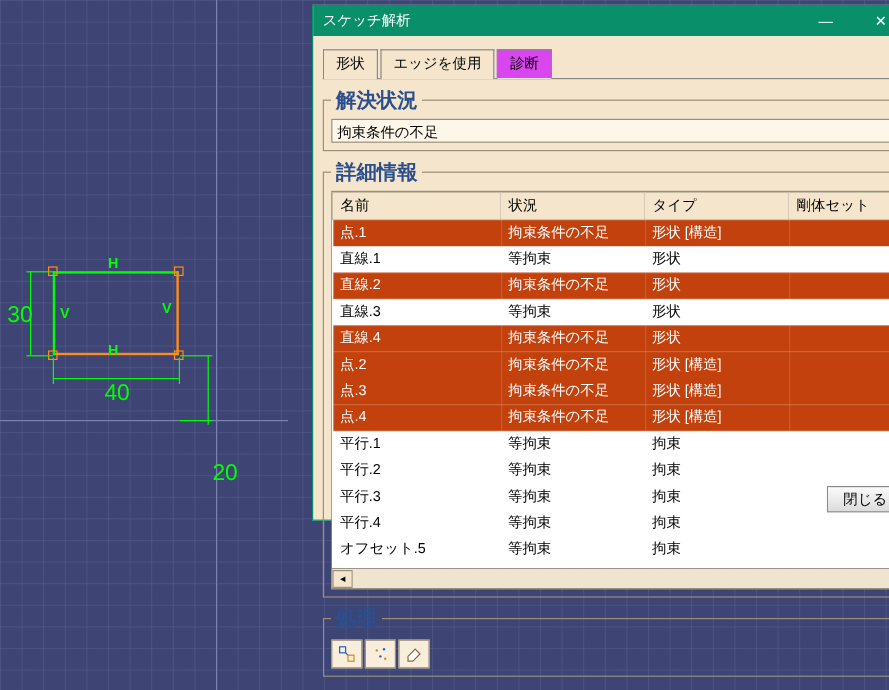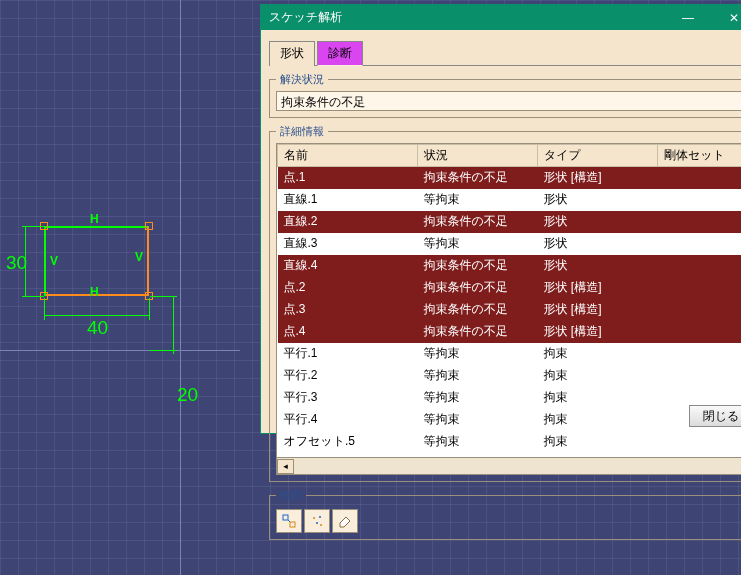--- a/index.html
+++ b/index.html
@@ -44,29 +44,29 @@
   .titlebar { height:25px; background:#0a8f6b; color:#fff; display:flex; align-items:center; padding-left:8px; font-size:12px; }
   .titlebar .spacer { flex:1; }
   .titlebar .tbtn { width:46px; height:25px; display:flex; align-items:center; justify-content:center; color:#fff; font-size:13px; }
   
   .content { padding: 10px 8px 6px 8px; }
   .tabs { display:flex; gap:0; border-bottom:1px solid #888; margin-bottom:6px; }
   .tab { padding:3px 10px; border:1px solid #888; border-bottom:none; background:#f5e5cc; cursor:pointer; margin-right:2px; position:relative; top:1px; }
   .tab.active { background:#d946ef; border-bottom:1px solid #f8eedb; }
   
   fieldset { border:1px solid #9a8f7a; padding:4px 6px 6px 6px; margin-bottom:6px; }
-  fieldset legend { padding:0 4px; color:#2a4f8f; font-size:11px; }
+  fieldset legend { padding:0 4px; color:#2a4f8f; font-size:17px;font-weight:bold; }
   .readonly-field { width:100%; border:1px solid #9a8f7a; padding:2px 4px; background:#fdf6e9; height:20px; line-height:16px; }
   
   .table-wrap { height:315px; overflow:auto; border:1px solid #9a8f7a; background:#fff; }
   table { width: 680px; border-collapse:collapse; background:#fff; }
   th, td { text-align:left; padding:2px 6px; font-size:12px; white-space:nowrap; }
   th { background:#f5e5cc; border:1px solid #c8bda6; font-weight:normal; height:20px; position:sticky; top:0; }
   td { height:18px; border-bottom:1px solid transparent; color:#000; }
-  tr.sel td { background:#7f1d1d; color:#fff; }
+  tr.sel td { background:#c2410c; color:#fff; }
   .col-name { width:140px; } .col-status { width:120px; } .col-type{ width:120px; }
   
   .hscroll { height:17px; border:1px solid #9a8f7a; border-top:none; background:#efe4d0; display:flex; align-items:center; }
   .hscroll .sbtn { width:17px; height:15px; border:1px solid #9a8f7a; background:#f5e5cc; display:flex; align-items:center; justify-content:center; font-size:9px; }
   .hscroll .track { flex:1; height:15px; background:#efe4d0; }
   
   .toolbar { display:flex; gap:2px; padding-top:2px; }
   .tool { width:26px; height:24px; border:1px solid #9a8f7a; background:#f8eedb; display:flex; align-items:center; justify-content:center; cursor:pointer; }
   .tool svg { width:16px; height:16px; }
   
@@ -116,20 +116,21 @@
         <span>—</span>
       </div>
     <div class="tbtn close">
         <span>✕</span>
       </div>
   </div>
 
   <div class="content">
     <div class="tabs">
       <div class="tab">形状</div>
+      <div class="tab">エッジを使用</div>
       <div class="tab active">診断</div>
     </div>
 
     <fieldset>
       <legend>解決状況</legend>
       <div class="readonly-field">拘束条件の不足</div>
     </fieldset>
 
     <fieldset>
       <legend>詳細情報</legend>

